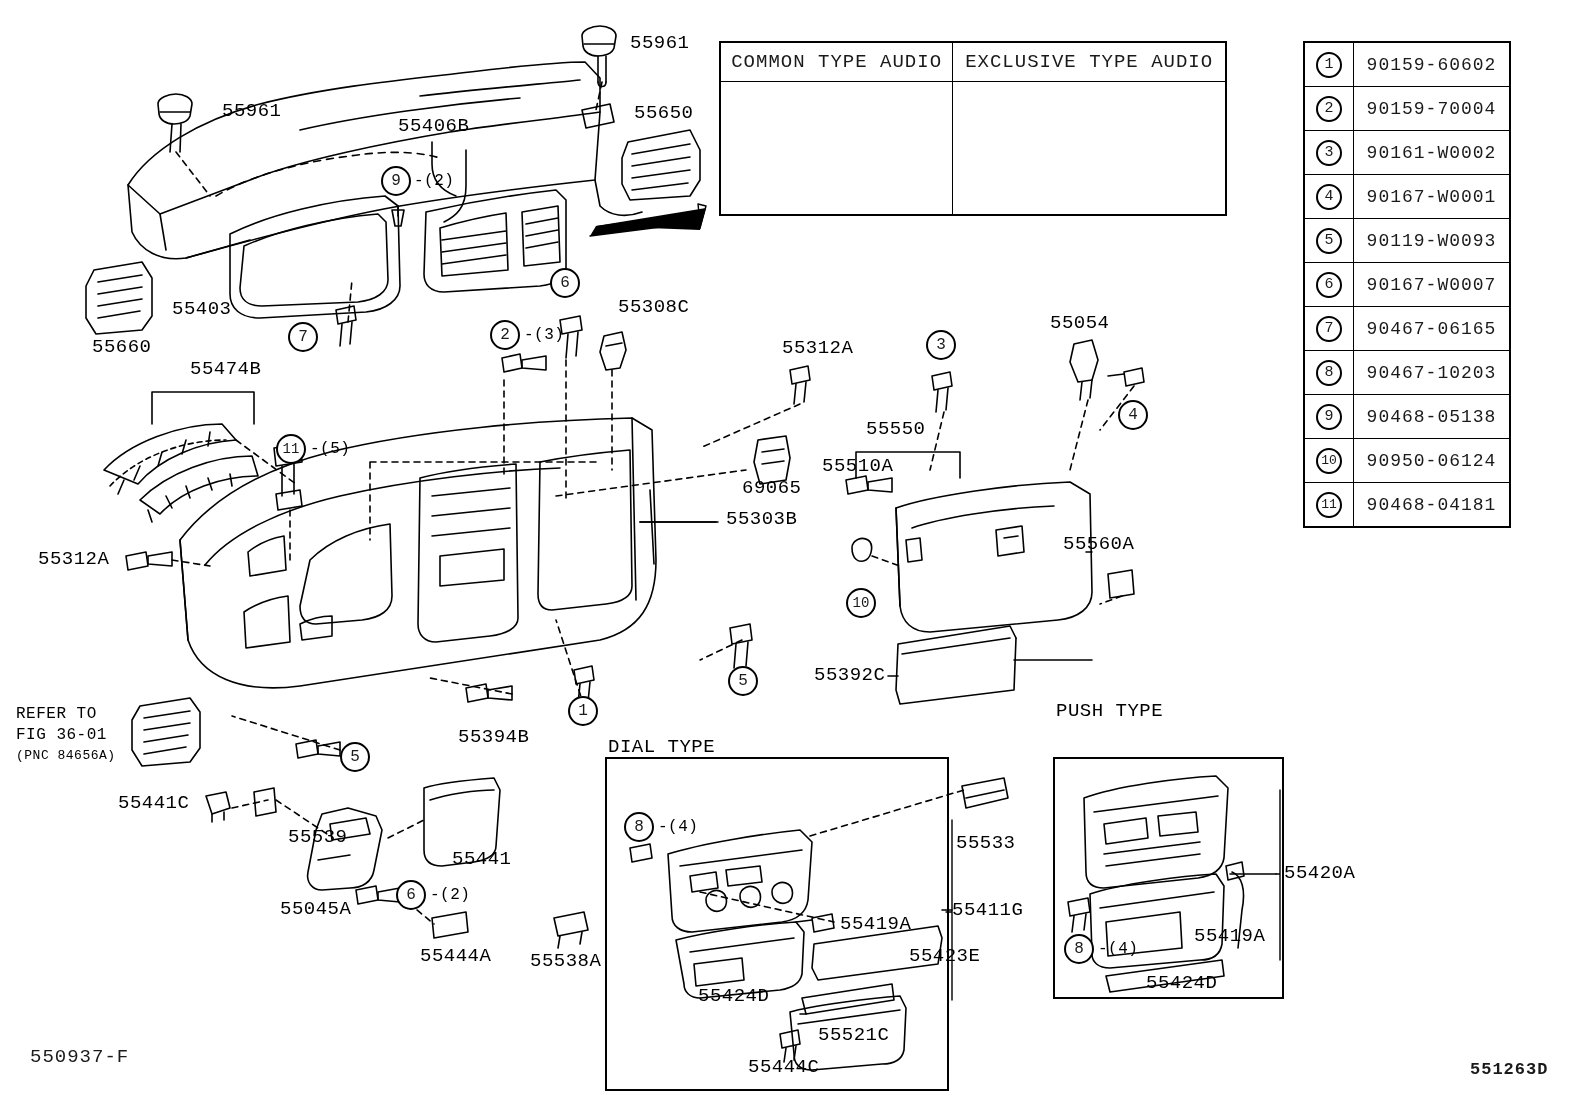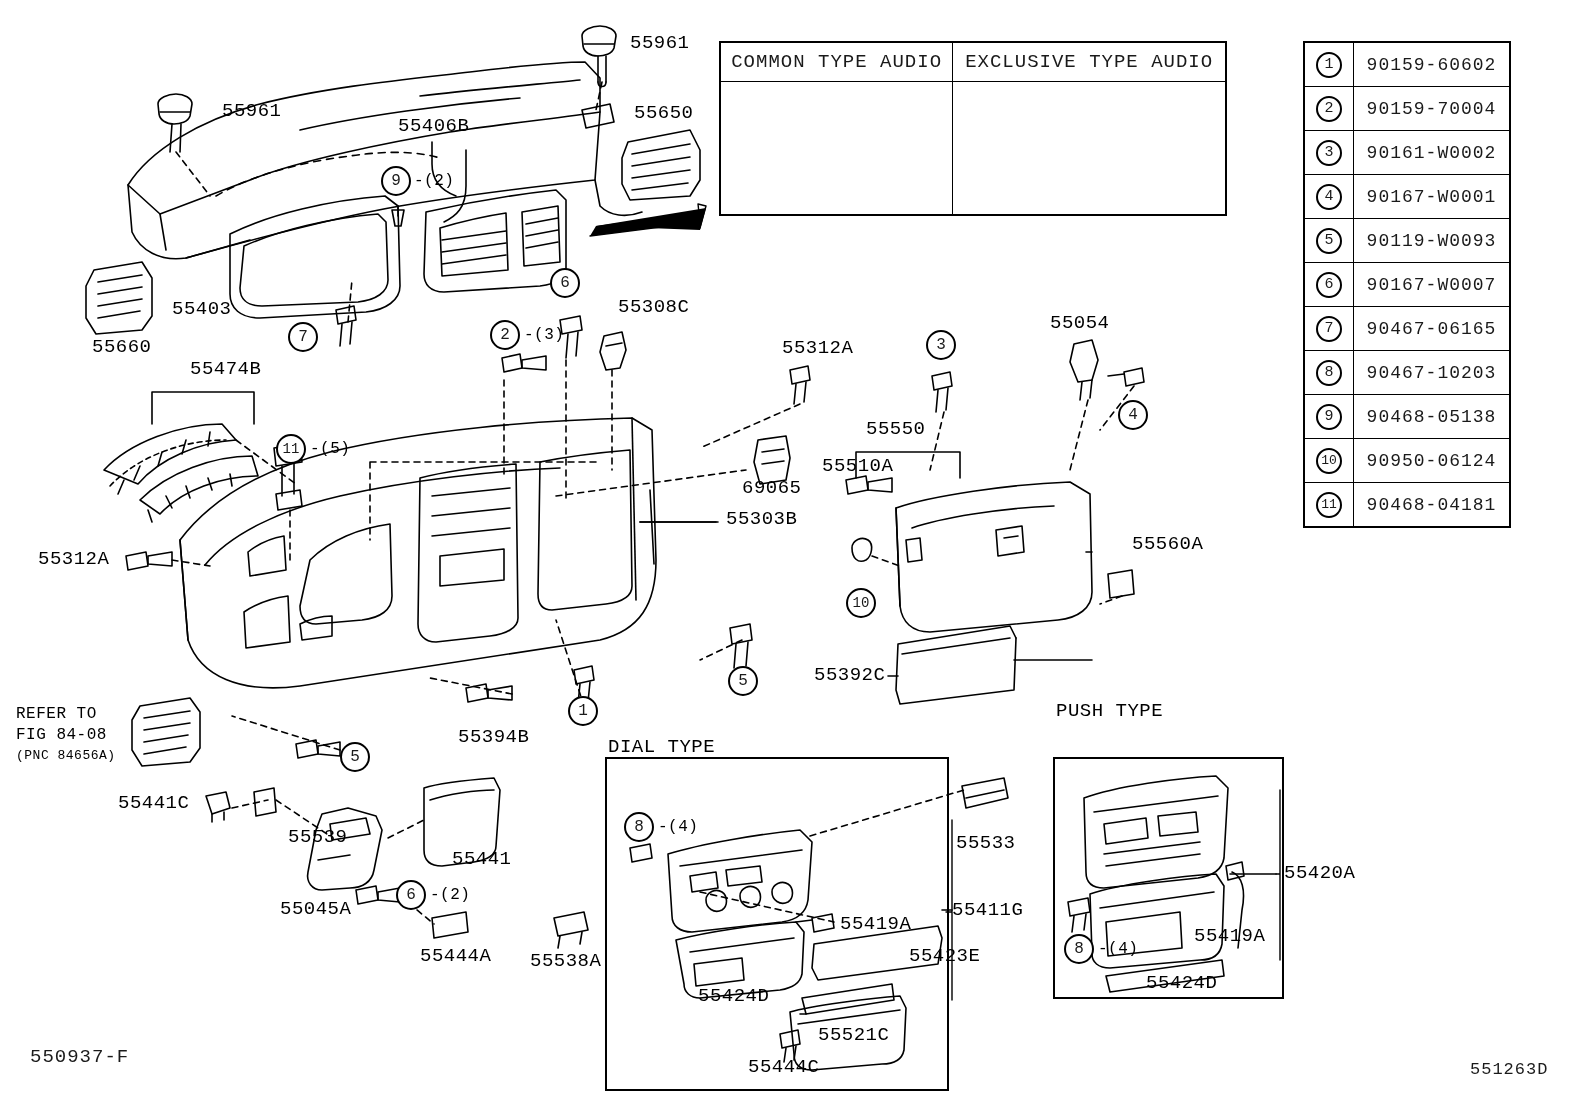--- a/index.html
+++ b/index.html
@@ -56,21 +56,21 @@
   .audio-tbl {
     position:absolute; left:719px; top:41px; width:508px; height:172px;
     border:2px solid #000; border-collapse:collapse; background:#fff;
   }
   .audio-tbl td { border:1px solid #000; text-align:center; vertical-align:middle; }
   .audio-hdr { height:36px; font-size:19px; letter-spacing:1px; }
   .audio-img { height:130px; }
   
   .subbox { position:absolute; border:2px solid #000; background:transparent; }
   .footer-l { position:absolute; left:30px; top:1046px; font-size:19px; letter-spacing:1px; }
-  .footer-r { position:absolute; left:1470px; top:1060px; font-size:17px; letter-spacing:1px; }
+  .footer-r { position:absolute; left:1470px; top:1060px; font-size:17px; letter-spacing:1px;font-weight:bold; }
 </style>
 </head>
 <body>
 
 <div class="canvas">
 
   <svg class="art" viewBox="0 0 1592 1099">
     <g fill="none" stroke="#000" stroke-width="1.6" stroke-linejoin="round" stroke-linecap="round">
 
       <path d="M128 185 C150 150 200 120 260 104 C330 86 420 78 470 72 C520 66 560 62 585 62
@@ -411,21 +411,21 @@
   <div class="lbl" style="left:222px; top:100px;">55961</div>
   <div class="lbl" style="left:398px; top:115px;">55406B</div>
   <div class="lbl" style="left:634px; top:102px;">55650</div>
   <div class="lbl" style="left:172px; top:298px;">55403</div>
   <div class="lbl" style="left:92px; top:336px;">55660</div>
   <div class="lbl" style="left:618px; top:296px;">55308C</div>
   <div class="lbl" style="left:782px; top:337px;">55312A</div>
   <div class="lbl" style="left:1050px; top:312px;">55054</div>
   <div class="lbl" style="left:866px; top:418px;">55550</div>
   <div class="lbl" style="left:822px; top:455px;">55510A</div>
-  <div class="lbl" style="left:1132px; top:533px;text-align:right;">55560A</div>
+  <div class="lbl" style="left:1063px; top:533px;text-align:right;">55560A</div>
   <div class="lbl" style="left:190px; top:358px;">55474B</div>
   <div class="lbl" style="left:742px; top:477px;">69065</div>
   <div class="lbl" style="left:726px; top:508px;">55303B</div>
   <div class="lbl" style="left:38px; top:548px;">55312A</div>
   <div class="lbl" style="left:814px; top:664px;text-align:right;">55392C</div>
   <div class="lbl" style="left:458px; top:726px;">55394B</div>
   <div class="lbl" style="left:118px; top:792px;">55441C</div>
   <div class="lbl" style="left:288px; top:785px;margin-top:41px;">55539</div>
   <div class="lbl" style="left:452px; top:848px;">55441</div>
   <div class="lbl" style="left:280px; top:898px;">55045A</div>
@@ -436,21 +436,21 @@
   <div class="lbl" style="left:952px; top:899px;">55411G</div>
   <div class="lbl" style="left:898px; top:945px;margin-left:11px;">55423E</div>
   <div class="lbl" style="left:698px; top:985px;">55424D</div>
   <div class="lbl" style="left:818px; top:1024px;">55521C</div>
   <div class="lbl" style="left:748px; top:1056px;">55444C</div>
   <div class="lbl" style="left:1284px; top:862px;">55420A</div>
   <div class="lbl" style="left:1194px; top:925px;">55419A</div>
   <div class="lbl" style="left:1146px; top:972px;">55424D</div>
 
   <div class="lbl sm" style="left:16px; top:705px;">REFER TO</div>
-  <div class="lbl sm" style="left:16px; top:726px;">FIG 84-08</div>
+  <div class="lbl sm" style="left:16px; top:726px;">FIG 36-01</div>
   <div class="lbl xs" style="left:16px; top:748px;">(PNC 84656A)</div>
 
   <div class="lbl" style="left:608px; top:736px;">DIAL TYPE</div>
   <div class="lbl" style="left:1056px; top:700px;">PUSH TYPE</div>
 
   <div class="circ" style="left:381px; top:166px;">9</div>
   <div class="lbl sm" style="left:414px; top:172px;">-(2)</div>
 
   <div class="circ" style="left:288px; top:322px;">7</div>
   <div class="circ" style="left:550px; top:268px;">6</div>

